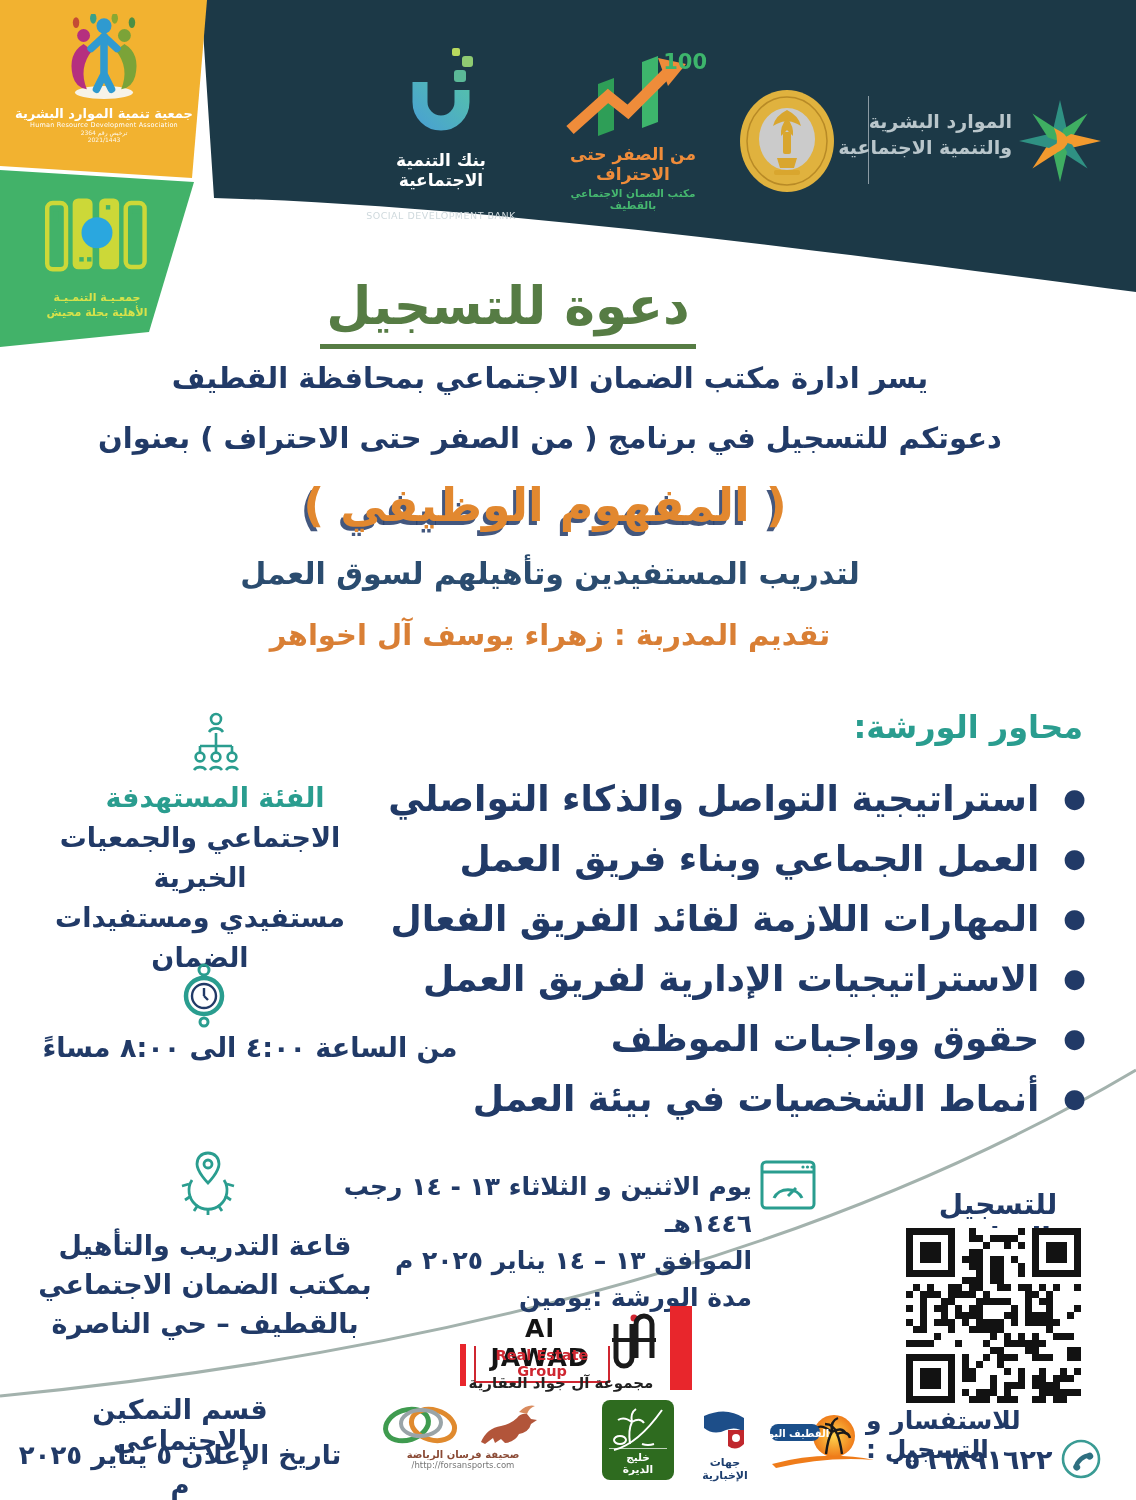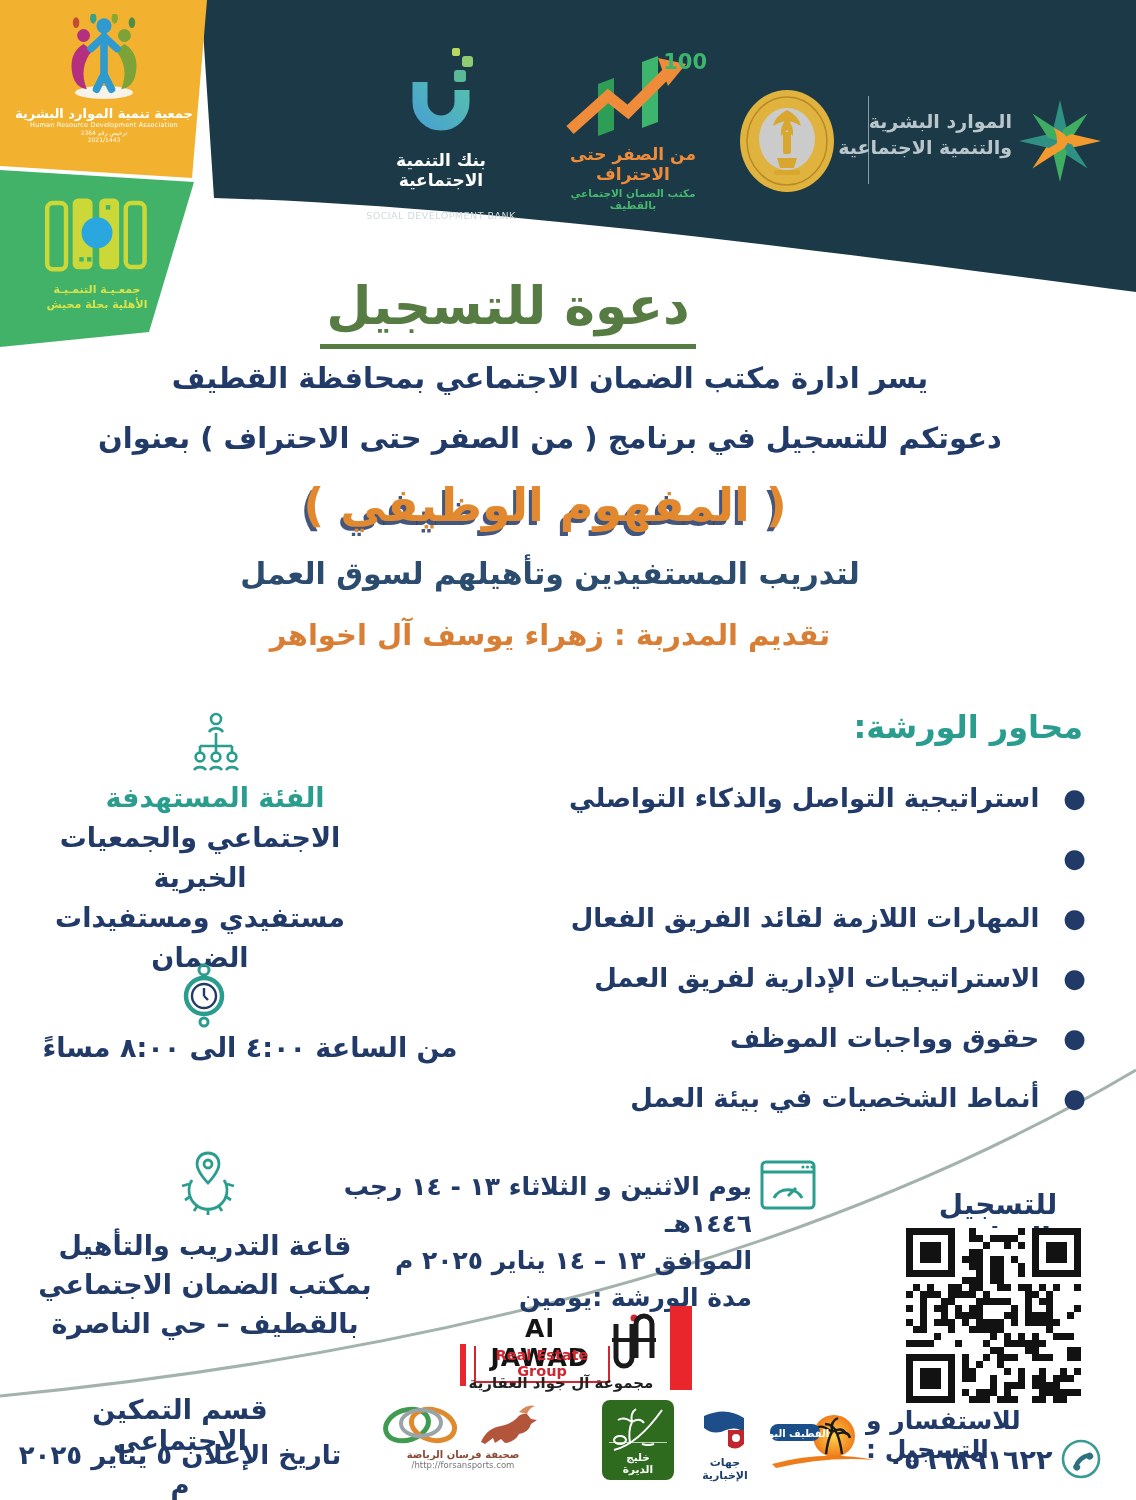--- a/index.html
+++ b/index.html
@@ -7,21 +7,21 @@
        font-family:"DejaVu Sans",sans-serif;overflow:hidden;}
   .abs{position:absolute;}
 
   
   #bg-svg{position:absolute;left:0;top:0;width:1136px;height:1500px;pointer-events:none;}
   .hrda{left:14px;top:14px;width:180px;color:#fff;text-align:center;}
   .hrda .ar{font-size:13px;font-weight:bold;margin-top:2px;}
   .hrda .en{font-size:6.5px;letter-spacing:.2px;}
   .hrda .lic{font-size:6px;opacity:.9;}
   .ahli{left:22px;top:196px;width:150px;text-align:center;}
-  .ahli .nm{color:#d8e24a;font-size:11px;font-weight:bold;line-height:15px;margin-top:4px;}
+  .ahli .nm{color:#d8e24a;font-size:11px;font-weight:bold;line-height:15px;margin-top:12px;}
   .sdb{left:356px;top:48px;width:170px;text-align:center;color:#fff;}
   .sdb .ar{font-size:17px;font-weight:bold;margin-top:6px;}
   .sdb .en{font-size:9.5px;color:#cfd9dd;letter-spacing:.5px;margin-top:20px;}
   .zero{left:553px;top:42px;width:160px;text-align:center;}
   .zero .hund{position:absolute;right:6px;top:8px;color:#3db56c;font-size:21px;font-weight:bold;}
   .zero .ar{color:#ef8c3a;font-size:17px;font-weight:bold;margin-top:2px;}
   .zero .sub{color:#45b76f;font-size:10.5px;font-weight:bold;margin-top:3px;}
   .gold{left:738px;top:88px;width:98px;height:106px;}
   .hdr-divider{left:868px;top:96px;width:1px;height:88px;background:#8b9ba4;}
   .ministry-text{left:836px;top:108px;width:176px;text-align:right;color:#b9c6cb;
@@ -40,21 +40,21 @@
   .prog-sub{top:556px;left:85px;width:930px;text-align:center;color:#2b4c6f;
             font-size:30px;font-weight:bold;}
   .trainer{top:618px;left:85px;width:930px;text-align:center;color:#d97f35;
            font-size:29px;font-weight:bold;}
 
   
   .axes-h{top:708px;right:53px;font-size:32px;font-weight:bold;color:#2a9d8f;}
   .topics{top:768px;right:50px;width:620px;}
   .topic{display:flex;flex-direction:row;align-items:center;height:60px;direction:rtl;}
   .topic .dot{color:#213a67;font-size:26px;margin-left:24px;}
-  .topic .txt{color:#213a67;font-size:26px;font-weight:bold;white-space:nowrap;}
+  .topic .txt{color:#213a67;font-size:36px;font-weight:bold;white-space:nowrap;}
 
   
   .org-icon{left:186px;top:712px;width:60px;height:64px;}
   .target-h{top:782px;left:60px;width:310px;text-align:center;color:#2a9d8f;
             font-size:27px;font-weight:bold;}
   .target-t{top:818px;left:10px;width:380px;text-align:center;color:#213a67;
             font-size:27px;font-weight:bold;line-height:40px;}
   .clock-icon{left:180px;top:962px;width:48px;height:68px;}
   .time-t{top:1032px;left:30px;width:440px;text-align:center;color:#213a67;
           font-size:27px;font-weight:bold;}
@@ -94,21 +94,21 @@
   .dept{top:1394px;left:25px;width:310px;text-align:center;color:#213a67;
         font-size:27px;font-weight:bold;}
   .adate{top:1440px;left:15px;width:330px;text-align:center;color:#213a67;
          font-size:26px;font-weight:bold;}
   .forsan{left:348px;top:1402px;width:230px;text-align:center;}
   .forsan .gr{display:flex;justify-content:center;align-items:center;gap:2px;}
   .forsan .t1{font-size:10px;font-weight:bold;color:#8a4a35;margin-top:1px;}
   .forsan .t2{font-size:8.5px;color:#777;}
   .khaleej{left:602px;top:1400px;width:72px;height:80px;background:#2e6b1f;border-radius:8px;
            display:flex;flex-direction:column;align-items:center;justify-content:flex-end;}
-  .khaleej .nm{color:#fff;font-size:10.5px;font-weight:bold;padding:8px 0 5px 0;
+  .khaleej .nm{color:#fff;font-size:10.5px;font-weight:bold;padding:2px 0 5px 0;
                border-top:1px solid rgba(255,255,255,.7);width:80%;text-align:center;}
   .khaleej svg{position:absolute;top:4px;left:6px;}
   .jahat{left:690px;top:1408px;width:70px;text-align:center;}
   .jahat .nm{font-size:11px;font-weight:bold;color:#1d3e6e;margin-top:0px;}
   .qatif{left:768px;top:1412px;width:112px;height:62px;}
 </style>
 </head>
 <body>
 
 <svg id="bg-svg" viewBox="0 0 1136 1500" xmlns="http://www.w3.org/2000/svg">
@@ -250,20 +250,21 @@
 <div class="abs trainer">تقديم المدربة  : زهراء يوسف آل اخواهر</div>
 
 <div class="abs axes-h">محاور الورشة:</div>
 <div class="abs topics">
   <div class="topic">
     <span class="dot">●</span>
     <span class="txt">استراتيجية التواصل والذكاء التواصلي</span>
   </div>
   <div class="topic">
     <span class="dot">●</span>
+    <span class="txt">العمل الجماعي وبناء فريق العمل</span>
   </div>
   <div class="topic">
     <span class="dot">●</span>
     <span class="txt">المهارات اللازمة لقائد الفريق الفعال</span>
   </div>
   <div class="topic">
     <span class="dot">●</span>
     <span class="txt">الاستراتيجيات الإدارية لفريق العمل</span>
   </div>
   <div class="topic">

